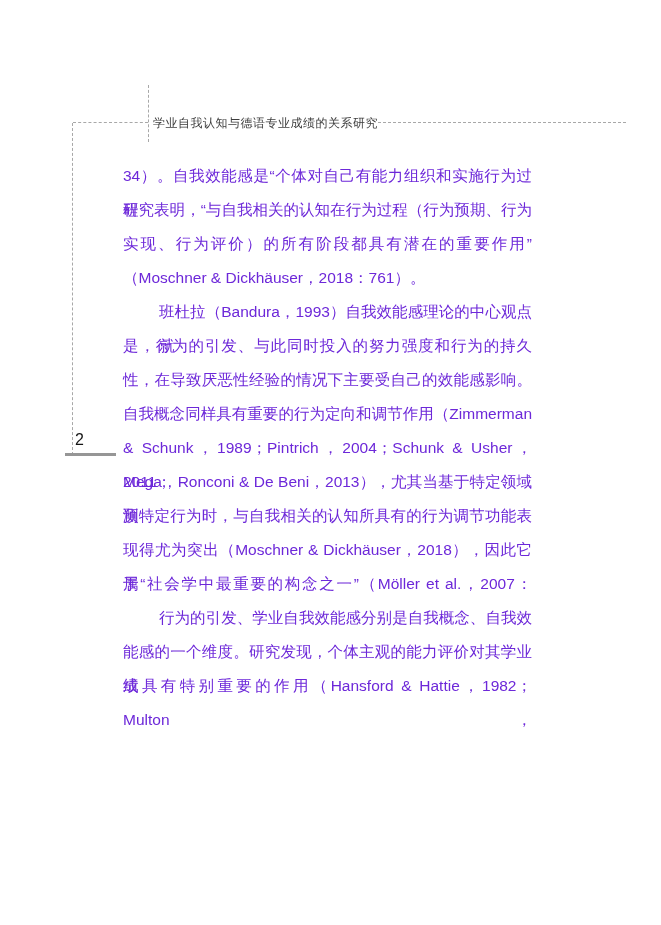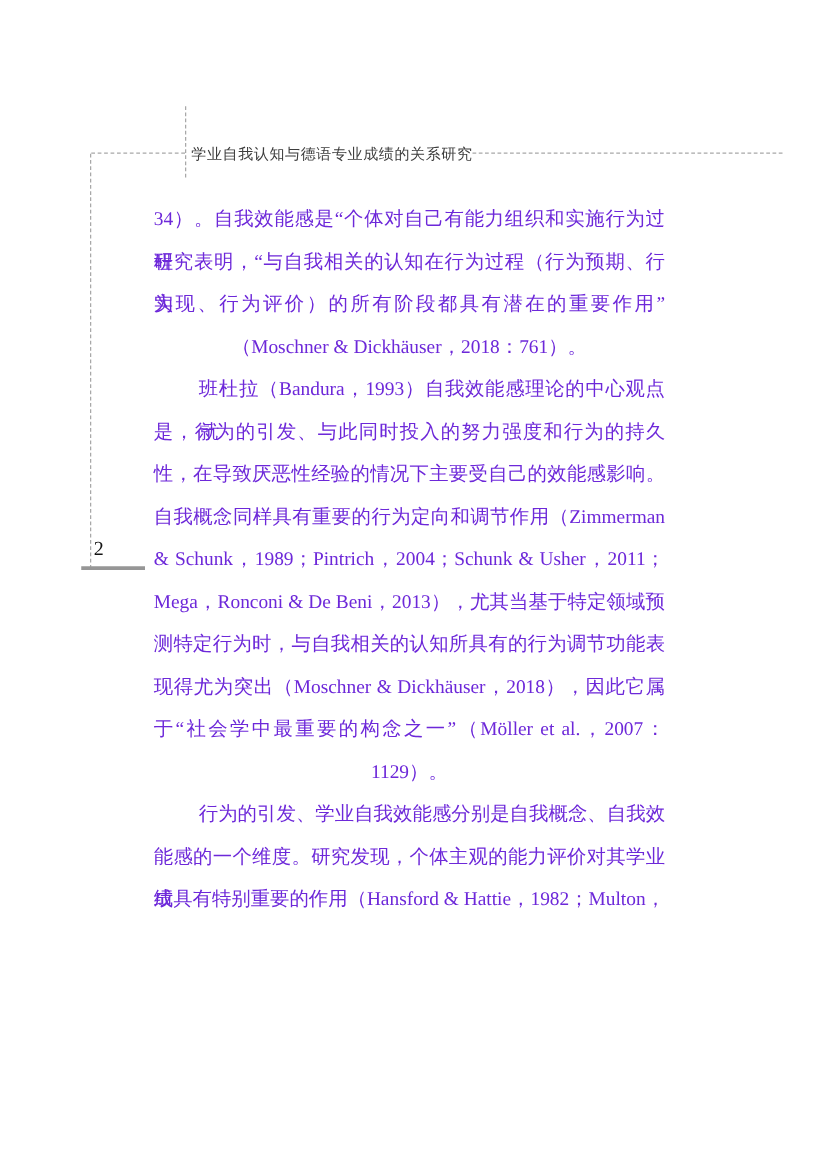--- a/index.html
+++ b/index.html
@@ -2,21 +2,21 @@
 <html><head>
 <meta charset="utf-8">
 <style>
   html, body { margin: 0; padding: 0; background: #e8e8e8; }
   .page {
     position: relative;
     width: 661px;
     height: 925px;
     background: #ffffff;
     overflow: hidden;
-    font-family: Liberation Serif, serif;
+    font-family: Liberation Sans, sans-serif;
   }
   
   .h-dash {
     position: absolute;
     top: 122px;
     border-top: 1px dashed #a8a8a8;
     height: 0;
   }
   .h-dash.left  { left: 73px;  width: 75px; }
   .h-dash.right { left: 378px; width: 248px; }
@@ -59,21 +59,20 @@
     top: 159px;
     width: 409px;
     font-size: 15.5px;
     color: #6d28d9;
   }
   .line {
     height: 34px;
     line-height: 34px;
     white-space: nowrap;
     overflow: visible;
-    text-align: center;
   }
   .line.j {
     white-space: normal;
     text-align: justify;
     text-align-last: justify;
   }
   .line.ind { padding-left: 36px; }
   .line.ind.j { padding-left: 36px; }
 </style>
 </head>
@@ -97,19 +96,18 @@
       <div class="line">（Moschner &amp; Dickhäuser，2018：761）。</div>
       <div class="line j ind">班杜拉（Bandura，1993）自我效能感理论的中心观点就</div>
       <div class="line j">是，行为的引发、与此同时投入的努力强度和行为的持久</div>
       <div class="line j">性，在导致厌恶性经验的情况下主要受自己的效能感影响。</div>
       <div class="line j">自我概念同样具有重要的行为定向和调节作用（Zimmerman</div>
       <div class="line j">&amp; Schunk，1989；Pintrich，2004；Schunk &amp; Usher，2011；</div>
       <div class="line j">Mega，Ronconi &amp; De Beni，2013），尤其当基于特定领域预</div>
       <div class="line j">测特定行为时，与自我相关的认知所具有的行为调节功能表</div>
       <div class="line j">现得尤为突出（Moschner &amp; Dickhäuser，2018），因此它属</div>
       <div class="line j">于“社会学中最重要的构念之一”（Möller et al.，2007：</div>
-      <div class="line">1129）。</div>
       <div class="line j ind">行为的引发、学业自我效能感分别是自我概念、自我效</div>
       <div class="line j">能感的一个维度。研究发现，个体主观的能力评价对其学业成</div>
       <div class="line j">绩具有特别重要的作用（Hansford &amp; Hattie，1982；Multon，</div>
     </div>
 
 </div>
 
 </body></html>

